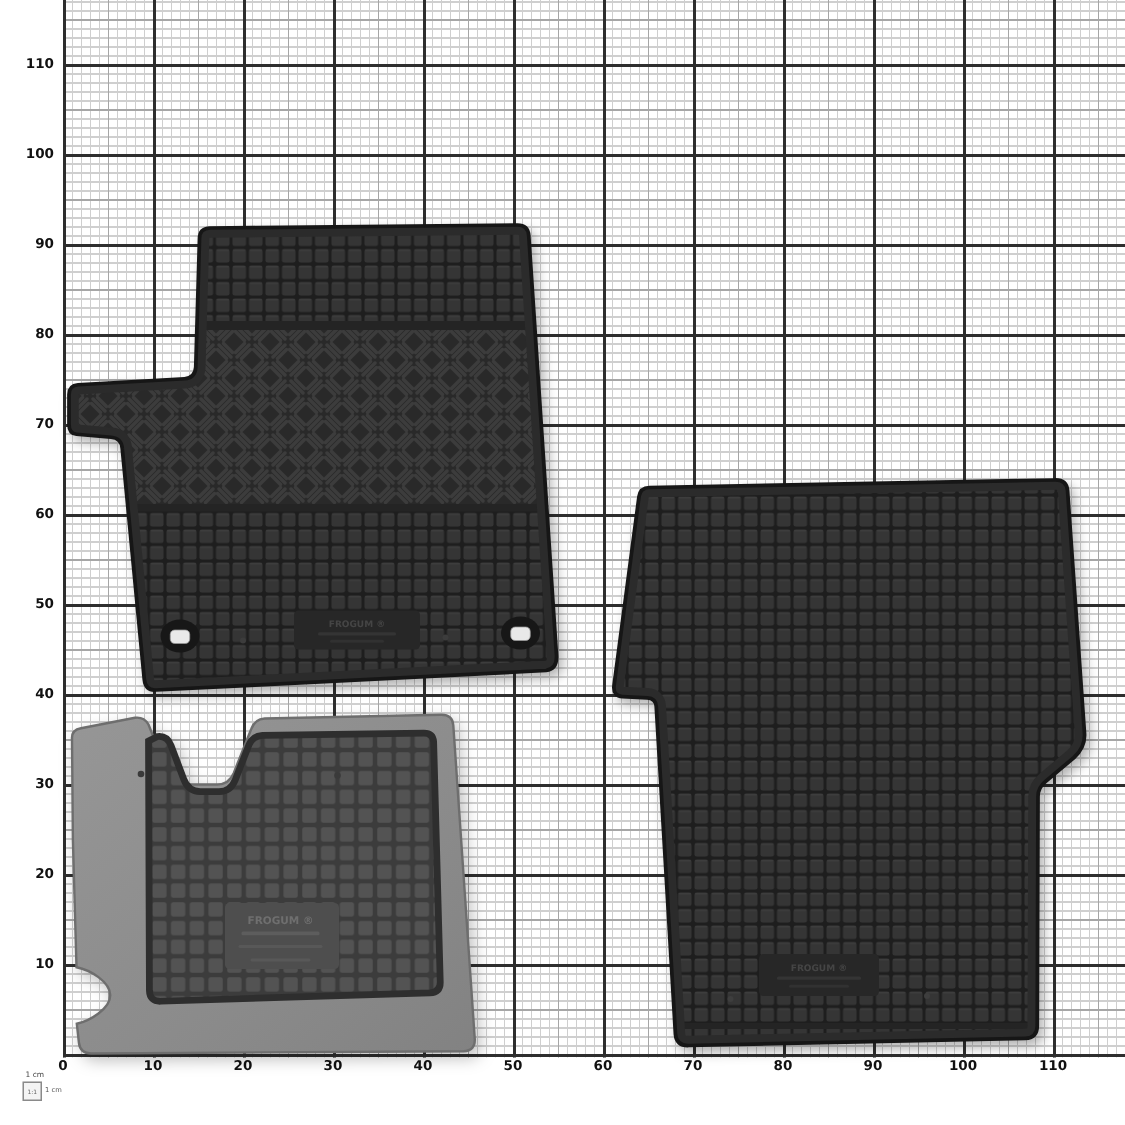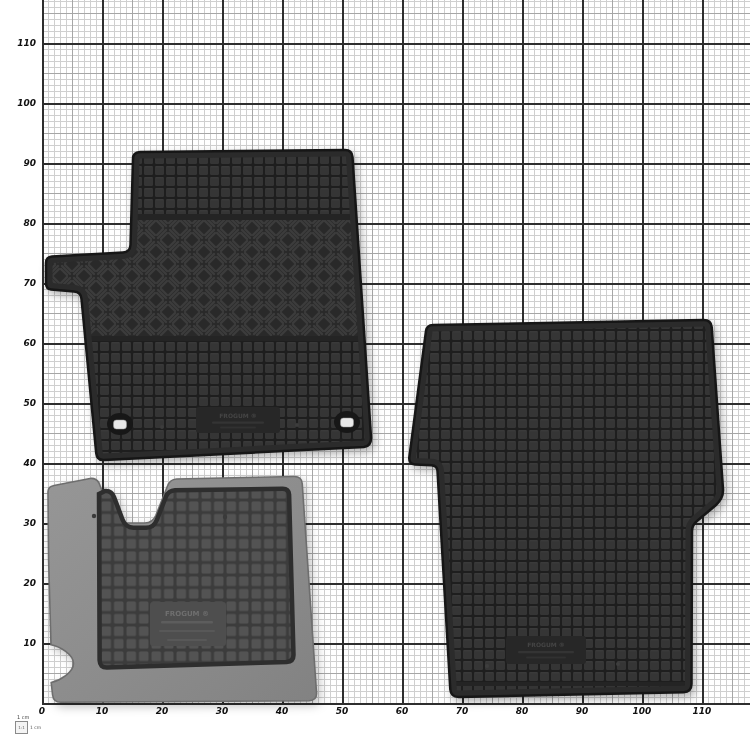--- a/index.html
+++ b/index.html
@@ -14,21 +14,21 @@
     background-color:#ffffff;
     background-image:
       repeating-linear-gradient(to right,#2e2e2e 0 2px,transparent 2px 60px),
       repeating-linear-gradient(to bottom,#2e2e2e 0 2px,transparent 2px 60px),
       repeating-linear-gradient(to right,#a6a6a6 0 1px,transparent 1px 30px),
       repeating-linear-gradient(to bottom,#a6a6a6 0 1px,transparent 1px 30px),
       repeating-linear-gradient(to right,#cfcfcf 0 1px,transparent 1px 6px),
       repeating-linear-gradient(to bottom,#cfcfcf 0 1px,transparent 1px 6px);
   }
   .axis-label{
-    position:absolute;color:#111;font-size:9px;font-weight:700;line-height:10px;font-style:italic;
+    position:absolute;color:#111;font-size:9px;font-weight:700;line-height:10px;
   }
   .y-label{width:36px;text-align:right;}
   .x-label{width:30px;text-align:center;}
   .legend{position:absolute;left:15px;top:714px;color:#555;}
   .legend-title{font-size:5px;line-height:6px;color:#444;margin-left:2px;}
   .legend-row{display:flex;align-items:center;margin-top:1px;}
   .legend-box{
     width:11px;height:11px;border:1px solid #8a8a8a;background:#f4f4f4;
     font-size:4px;line-height:11px;text-align:center;color:#666;
   }

